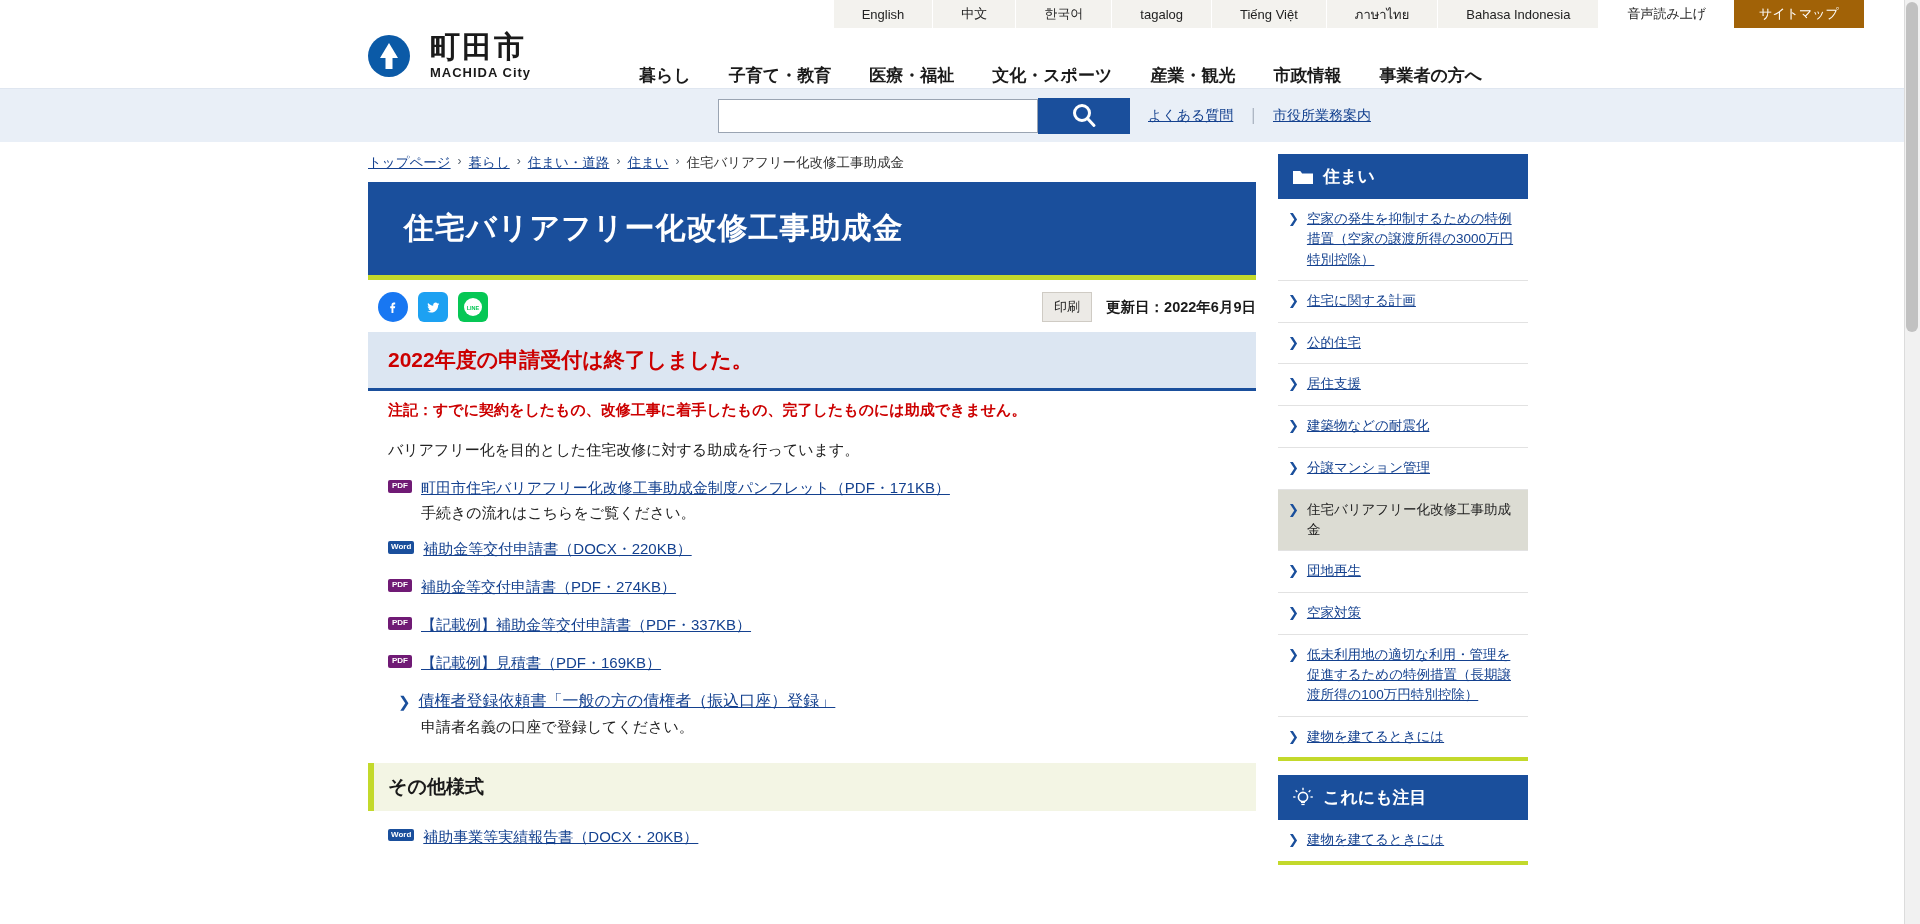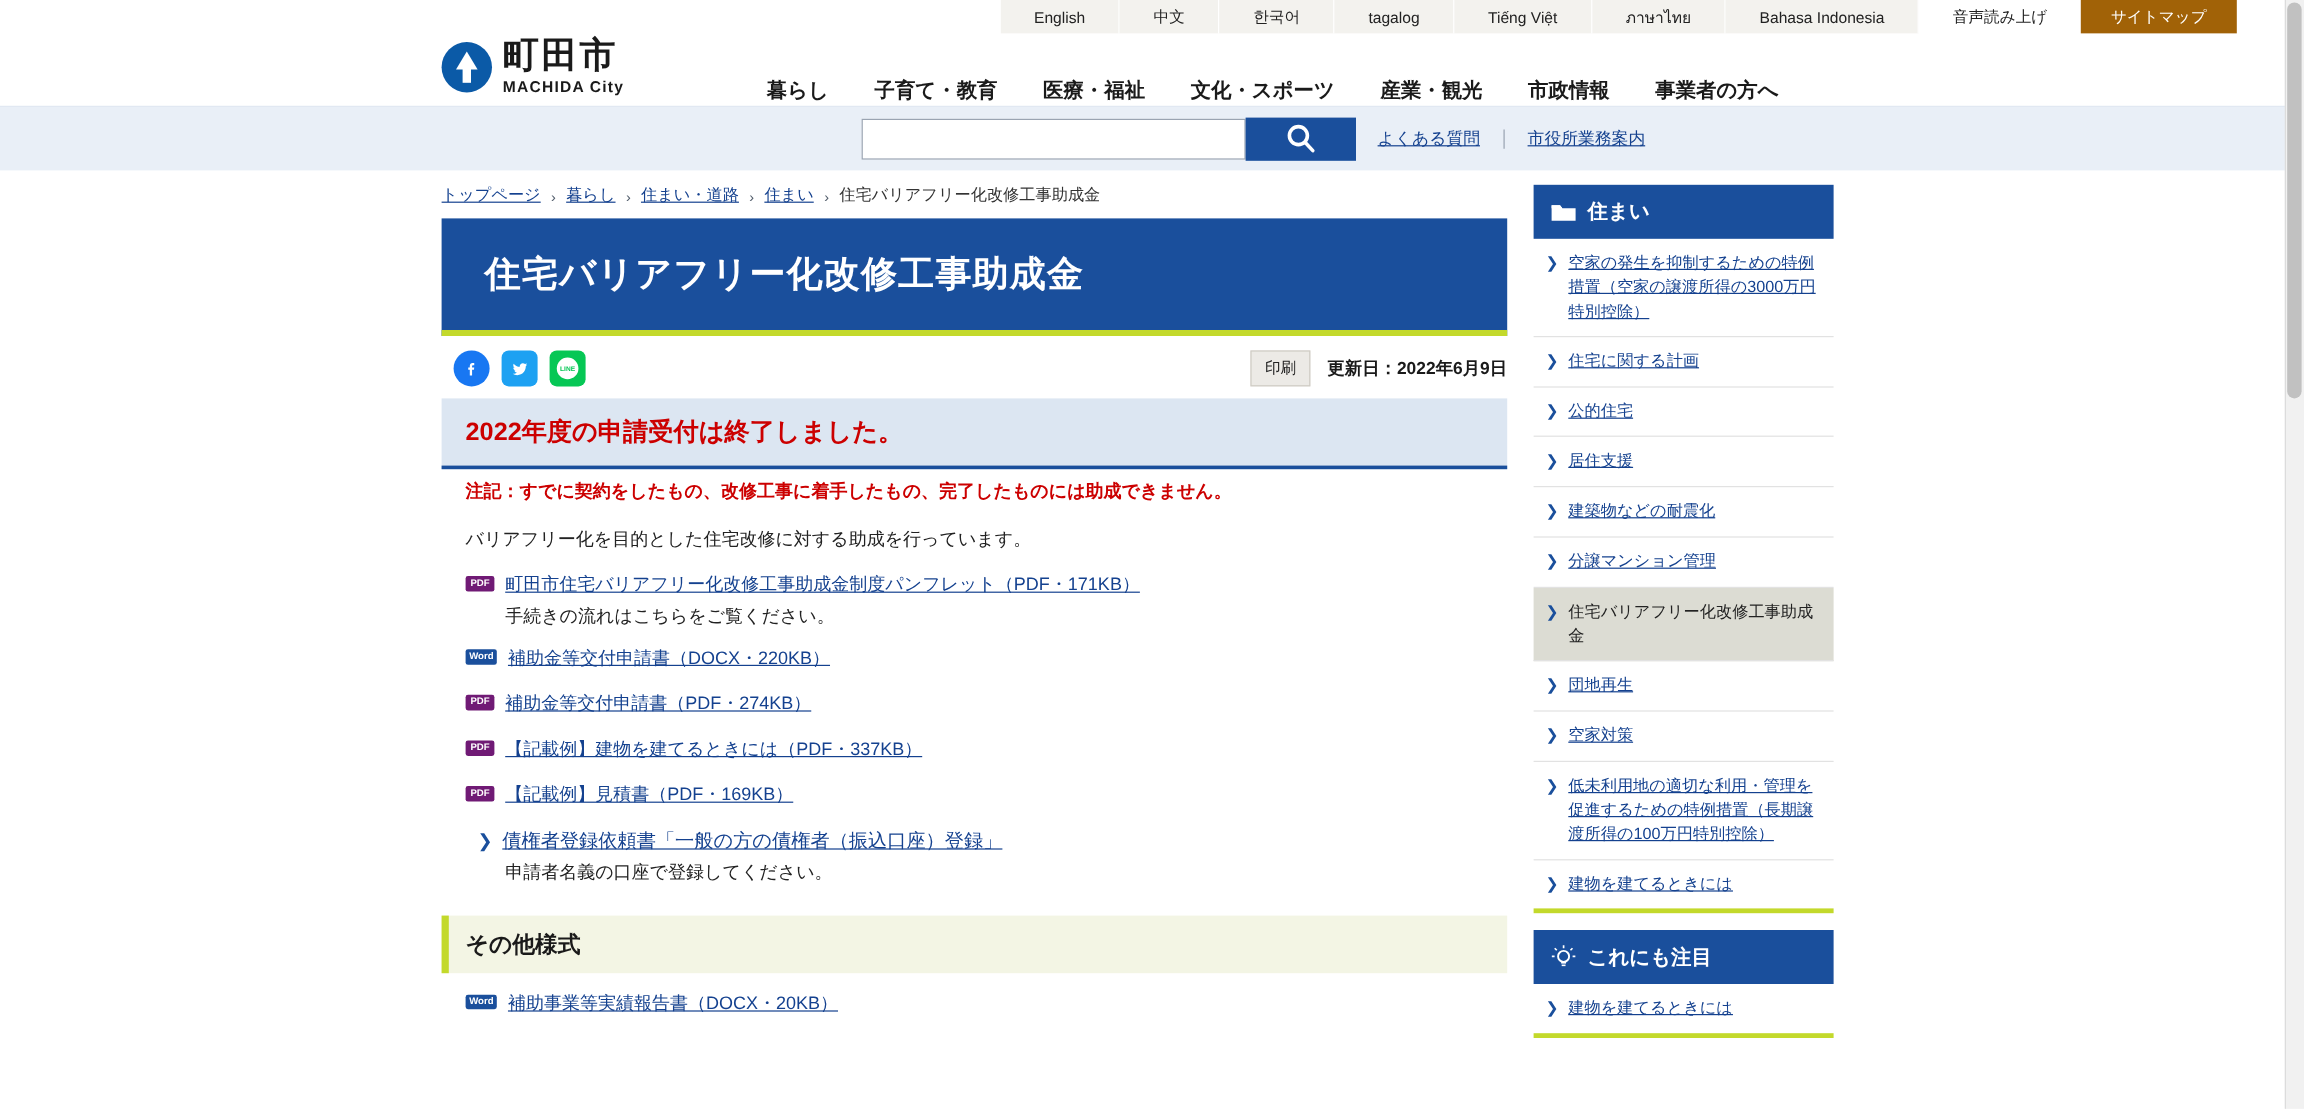--- a/index.html
+++ b/index.html
@@ -54,21 +54,21 @@
 
   
   .header {
     height: 60px;
     position: relative;
     background: #ffffff;
   }
   .logo {
     position: absolute;
     left: 368px; top: 4px;
-    display: flex; align-items: center; gap: 9px;
+    display: flex; align-items: center; gap: 20px;
   }
   .logo-mark {
     width: 42px; height: 42px;
     border-radius: 50%;
     background: #0b5aa7;
     position: relative;
     flex: none;
   }
   .logo-mark::before {
     content: "";
@@ -145,21 +145,21 @@
     gap: 22px;
   }
   .main-col { width: 888px; flex: none; }
   .side-col { width: 250px; flex: none; }
 
   
   .breadcrumb {
     font-size: 13.5px;
     padding: 12px 0 10px 0;
     color: #333;
-    display: flex; align-items: flex-end; flex-wrap: wrap; gap: 4px; font-family: Liberation Mono, monospace;
+    display: flex; align-items: flex-start; flex-wrap: wrap; gap: 4px;
   }
   .breadcrumb a { color: #14418f; }
   .bc-sep { color: #55606e; font-size: 12px; padding: 0 3px; }
   .bc-current { color: #333; }
 
   
   .title-banner {
     background: #1a4f9c;
     border-bottom: 5px solid #c3d92b;
     padding: 26px 0 26px 36px;
@@ -426,21 +426,21 @@
     <div class="doclink">
       <span class="badge word">Word</span>
       <a href="#">補助金等交付申請書（DOCX・220KB）</a>
     </div>
     <div class="doclink">
       <span class="badge pdf">PDF</span>
       <a href="#">補助金等交付申請書（PDF・274KB）</a>
     </div>
     <div class="doclink">
       <span class="badge pdf">PDF</span>
-      <a href="#">【記載例】建物を建てるときには（PDF・337KB）</a>
+      <a href="#">【記載例】補助金等交付申請書（PDF・337KB）</a>
     </div>
     <div class="doclink">
       <span class="badge pdf">PDF</span>
       <a href="#">【記載例】見積書（PDF・169KB）</a>
     </div>
 
     <div class="chev-link">
       <span class="chev">❯</span>
       <a href="#">債権者登録依頼書「一般の方の債権者（振込口座）登録」</a>
     </div>

